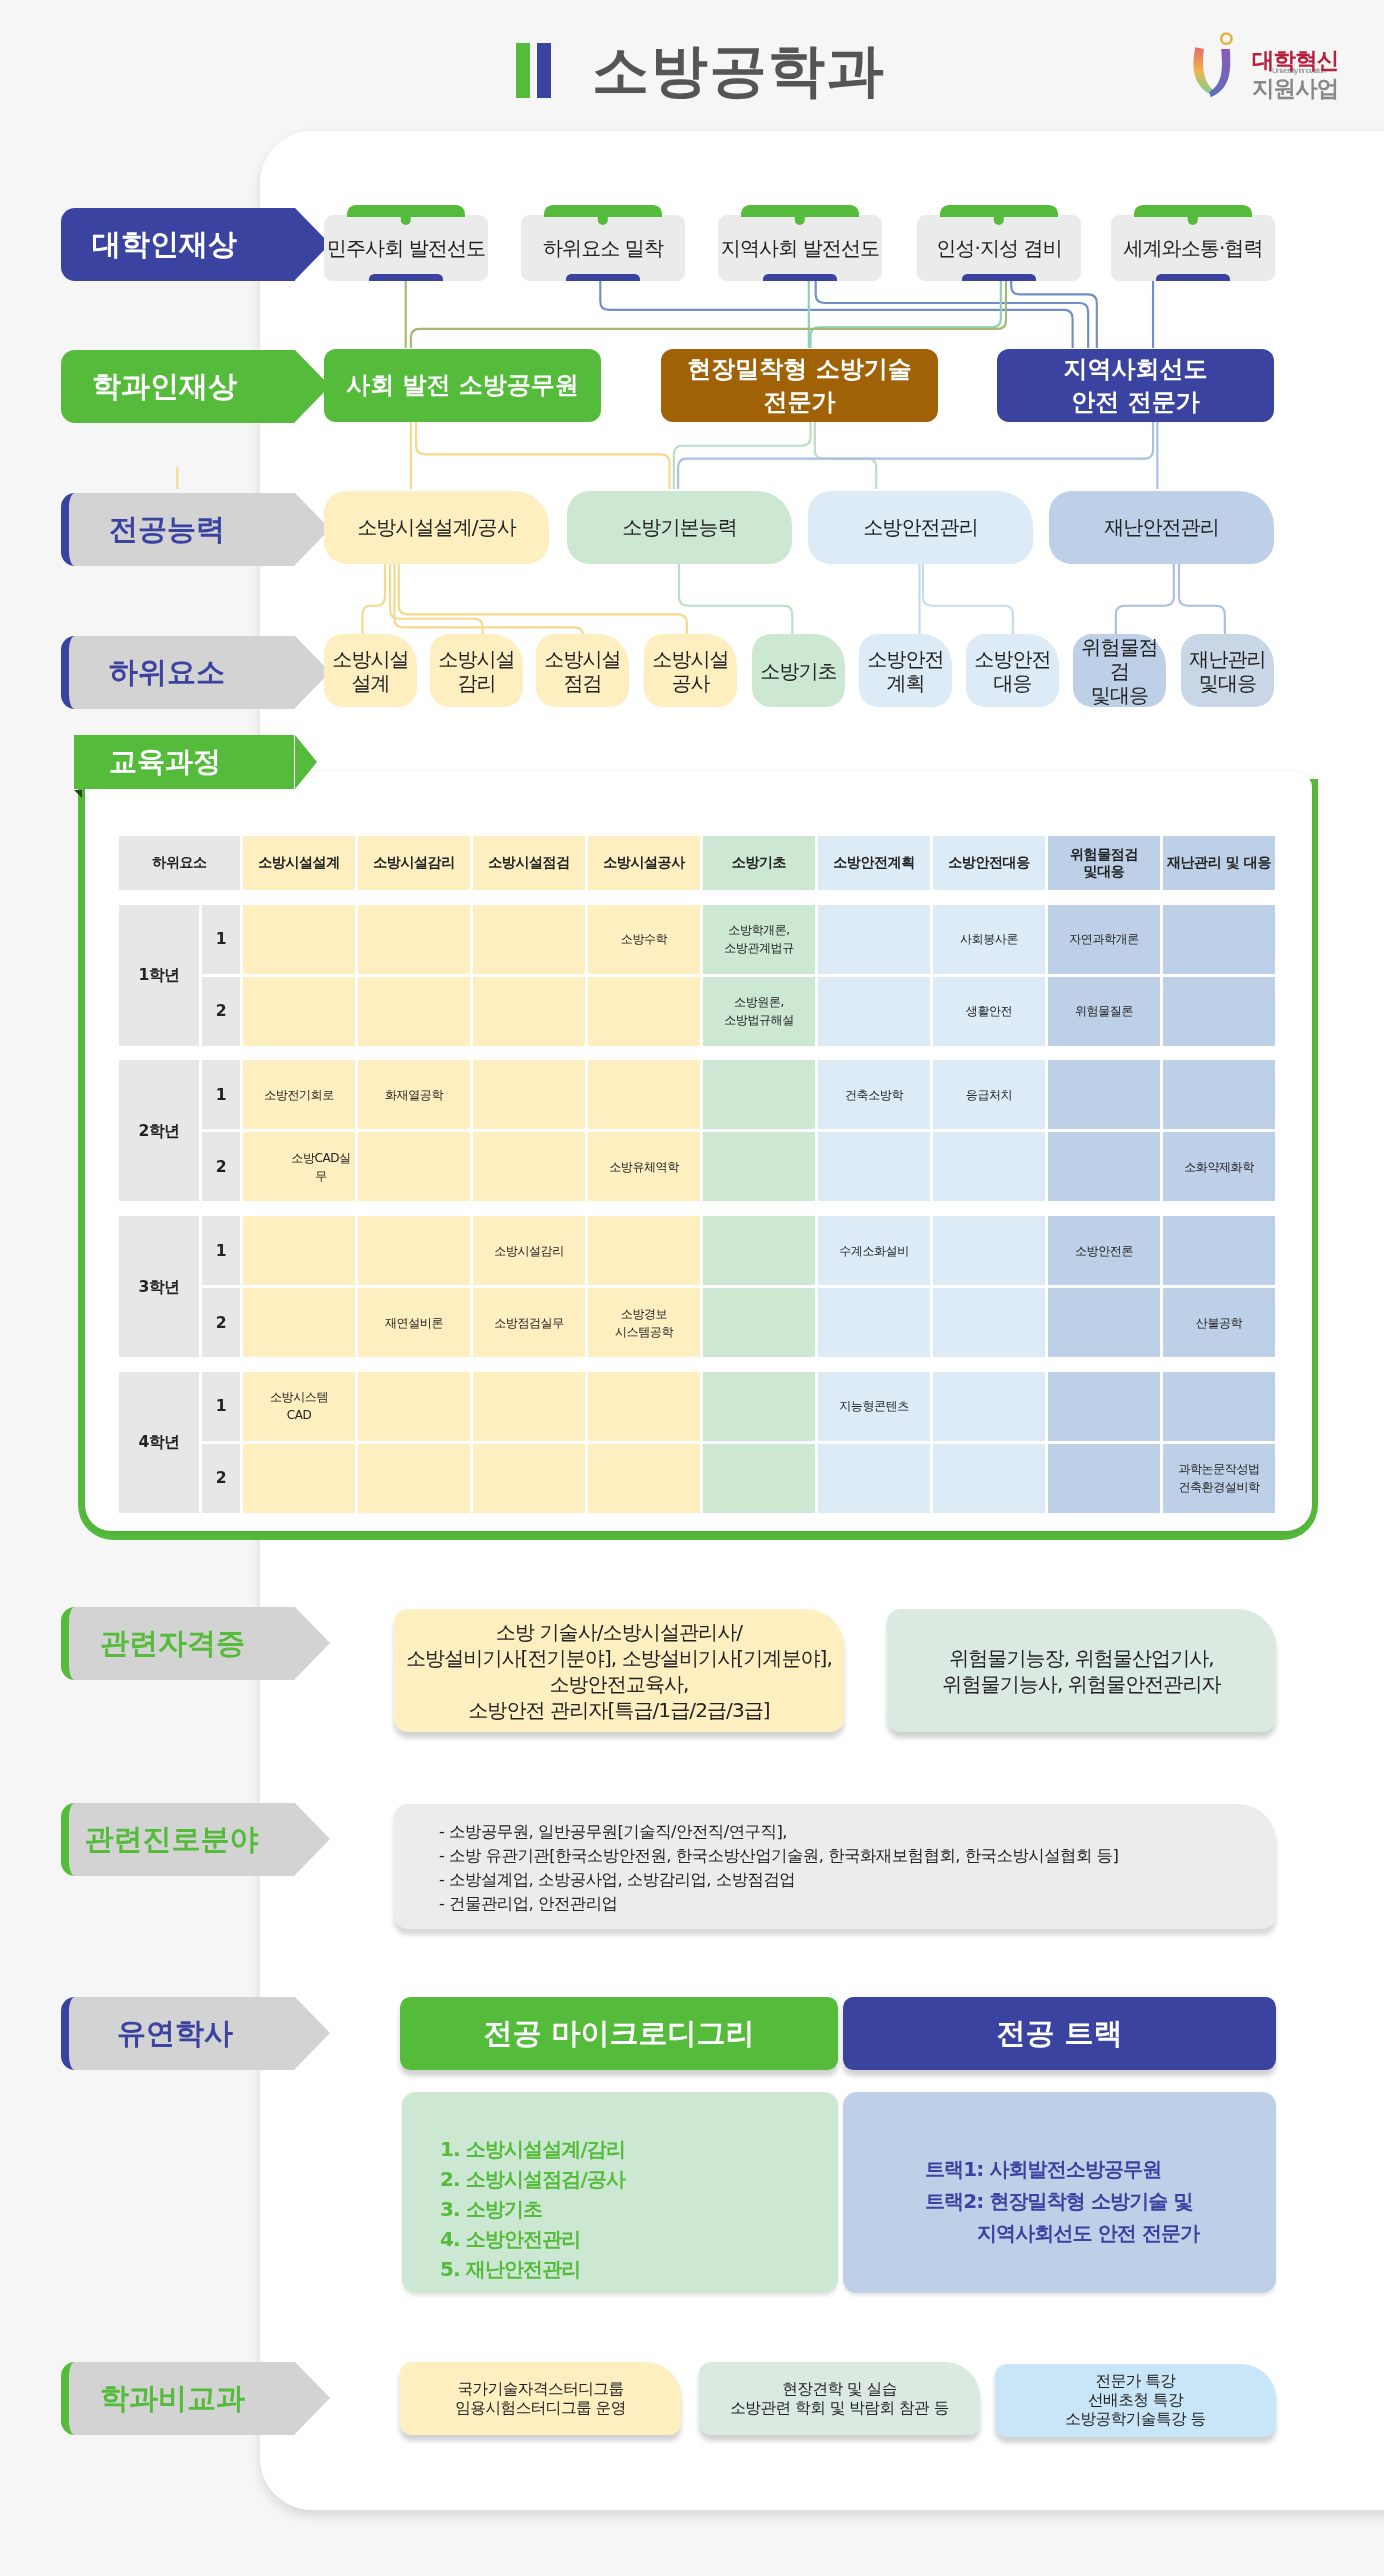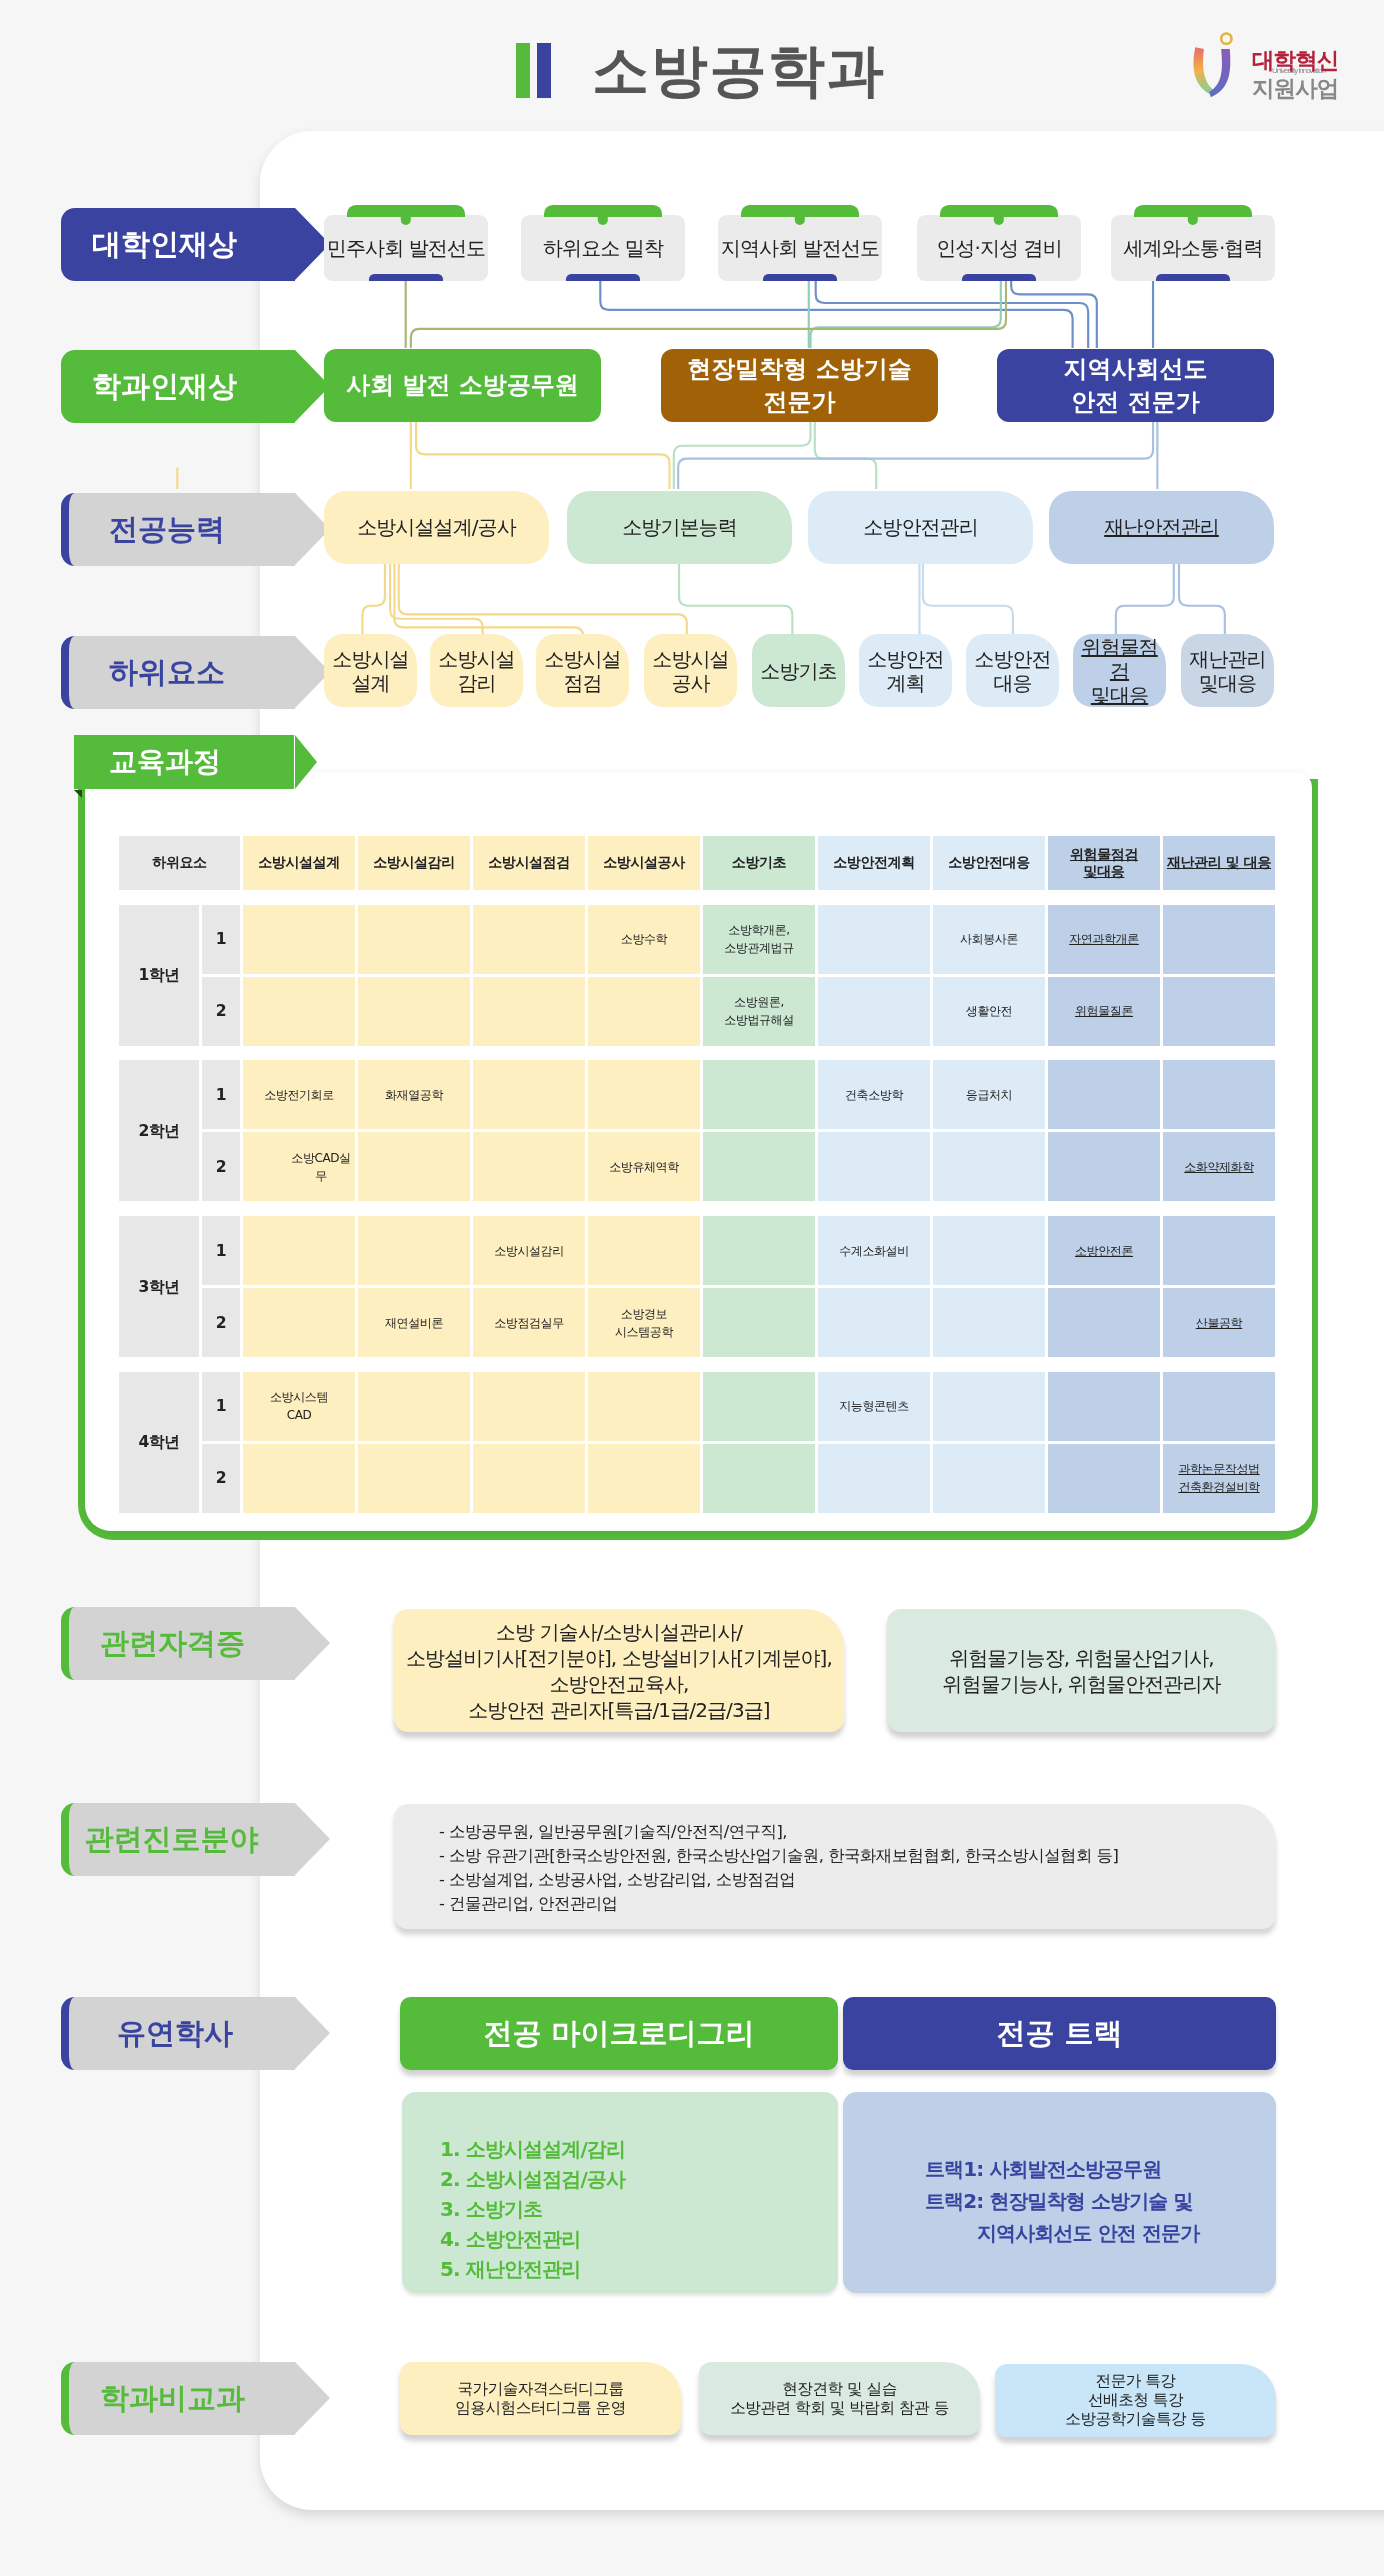--- a/index.html
+++ b/index.html
@@ -44,21 +44,21 @@
   
   .talent { height: 73px; border-radius: 12px; display: flex; align-items: center; justify-content: center; text-align: center; color: #fff; font-size: 24px; font-weight: bold; line-height: 33px; }
 
   
   .comp { width: 225px; height: 73px; border-radius: 22.5px 35px 22.5px 22.5px; display: flex; align-items: center; justify-content: center; font-size: 20px; letter-spacing: -0.9px; }
   .sub { width: 93px; height: 73px; border-radius: 19px 31px 19px 19px; display: flex; align-items: center; justify-content: center; text-align: center; font-size: 20px; line-height: 24px; letter-spacing: -0.9px; }
 
   .c-yel { background: #fdefc0; }
   .c-grn { background: #cce8d2; }
   .c-lblu { background: #dcebf6; }
-  .c-blu { background: #bdd0e8; text-decoration: underline; }
+  .c-blu { background: #bdd0e8; }
   .c-gblu { background: #c9d6e6; }
 
   
   .curr-frame { left: 78px; top: 779px; width: 1240px; height: 761px; border: 10.4px solid #55bb3b; border-top: none; border-radius: 0 0 35px 35px; }
   .curr-panel { left: 85px; top: 772px; width: 1227px; height: 759px; background: #fff; border-radius: 15.6px 15.6px 26px 26px; box-shadow: 0 1.7px 7px rgba(0,0,0,0.08); }
   .curr-label { left: 74px; top: 735px; width: 220px; height: 54px; background: #55bb3b; color: #fff; font-size: 28px; font-weight: bold; display: flex; align-items: center; padding-left: 35px; }
   .curr-label::after { content: ""; position: absolute; right: -22.5px; top: 0; border-top: 27px solid transparent; border-bottom: 27px solid transparent; border-left: 22.5px solid #55bb3b; }
   .curr-label .fold { position: absolute; left: 0; bottom: -8.7px; width: 0; height: 0; border-top: 8.7px solid #244a1b; border-left: 8.7px solid transparent; }
 
   table.curr { position: absolute; left: 116px; top: 833px; border-collapse: separate; border-spacing: 3.5px; }

